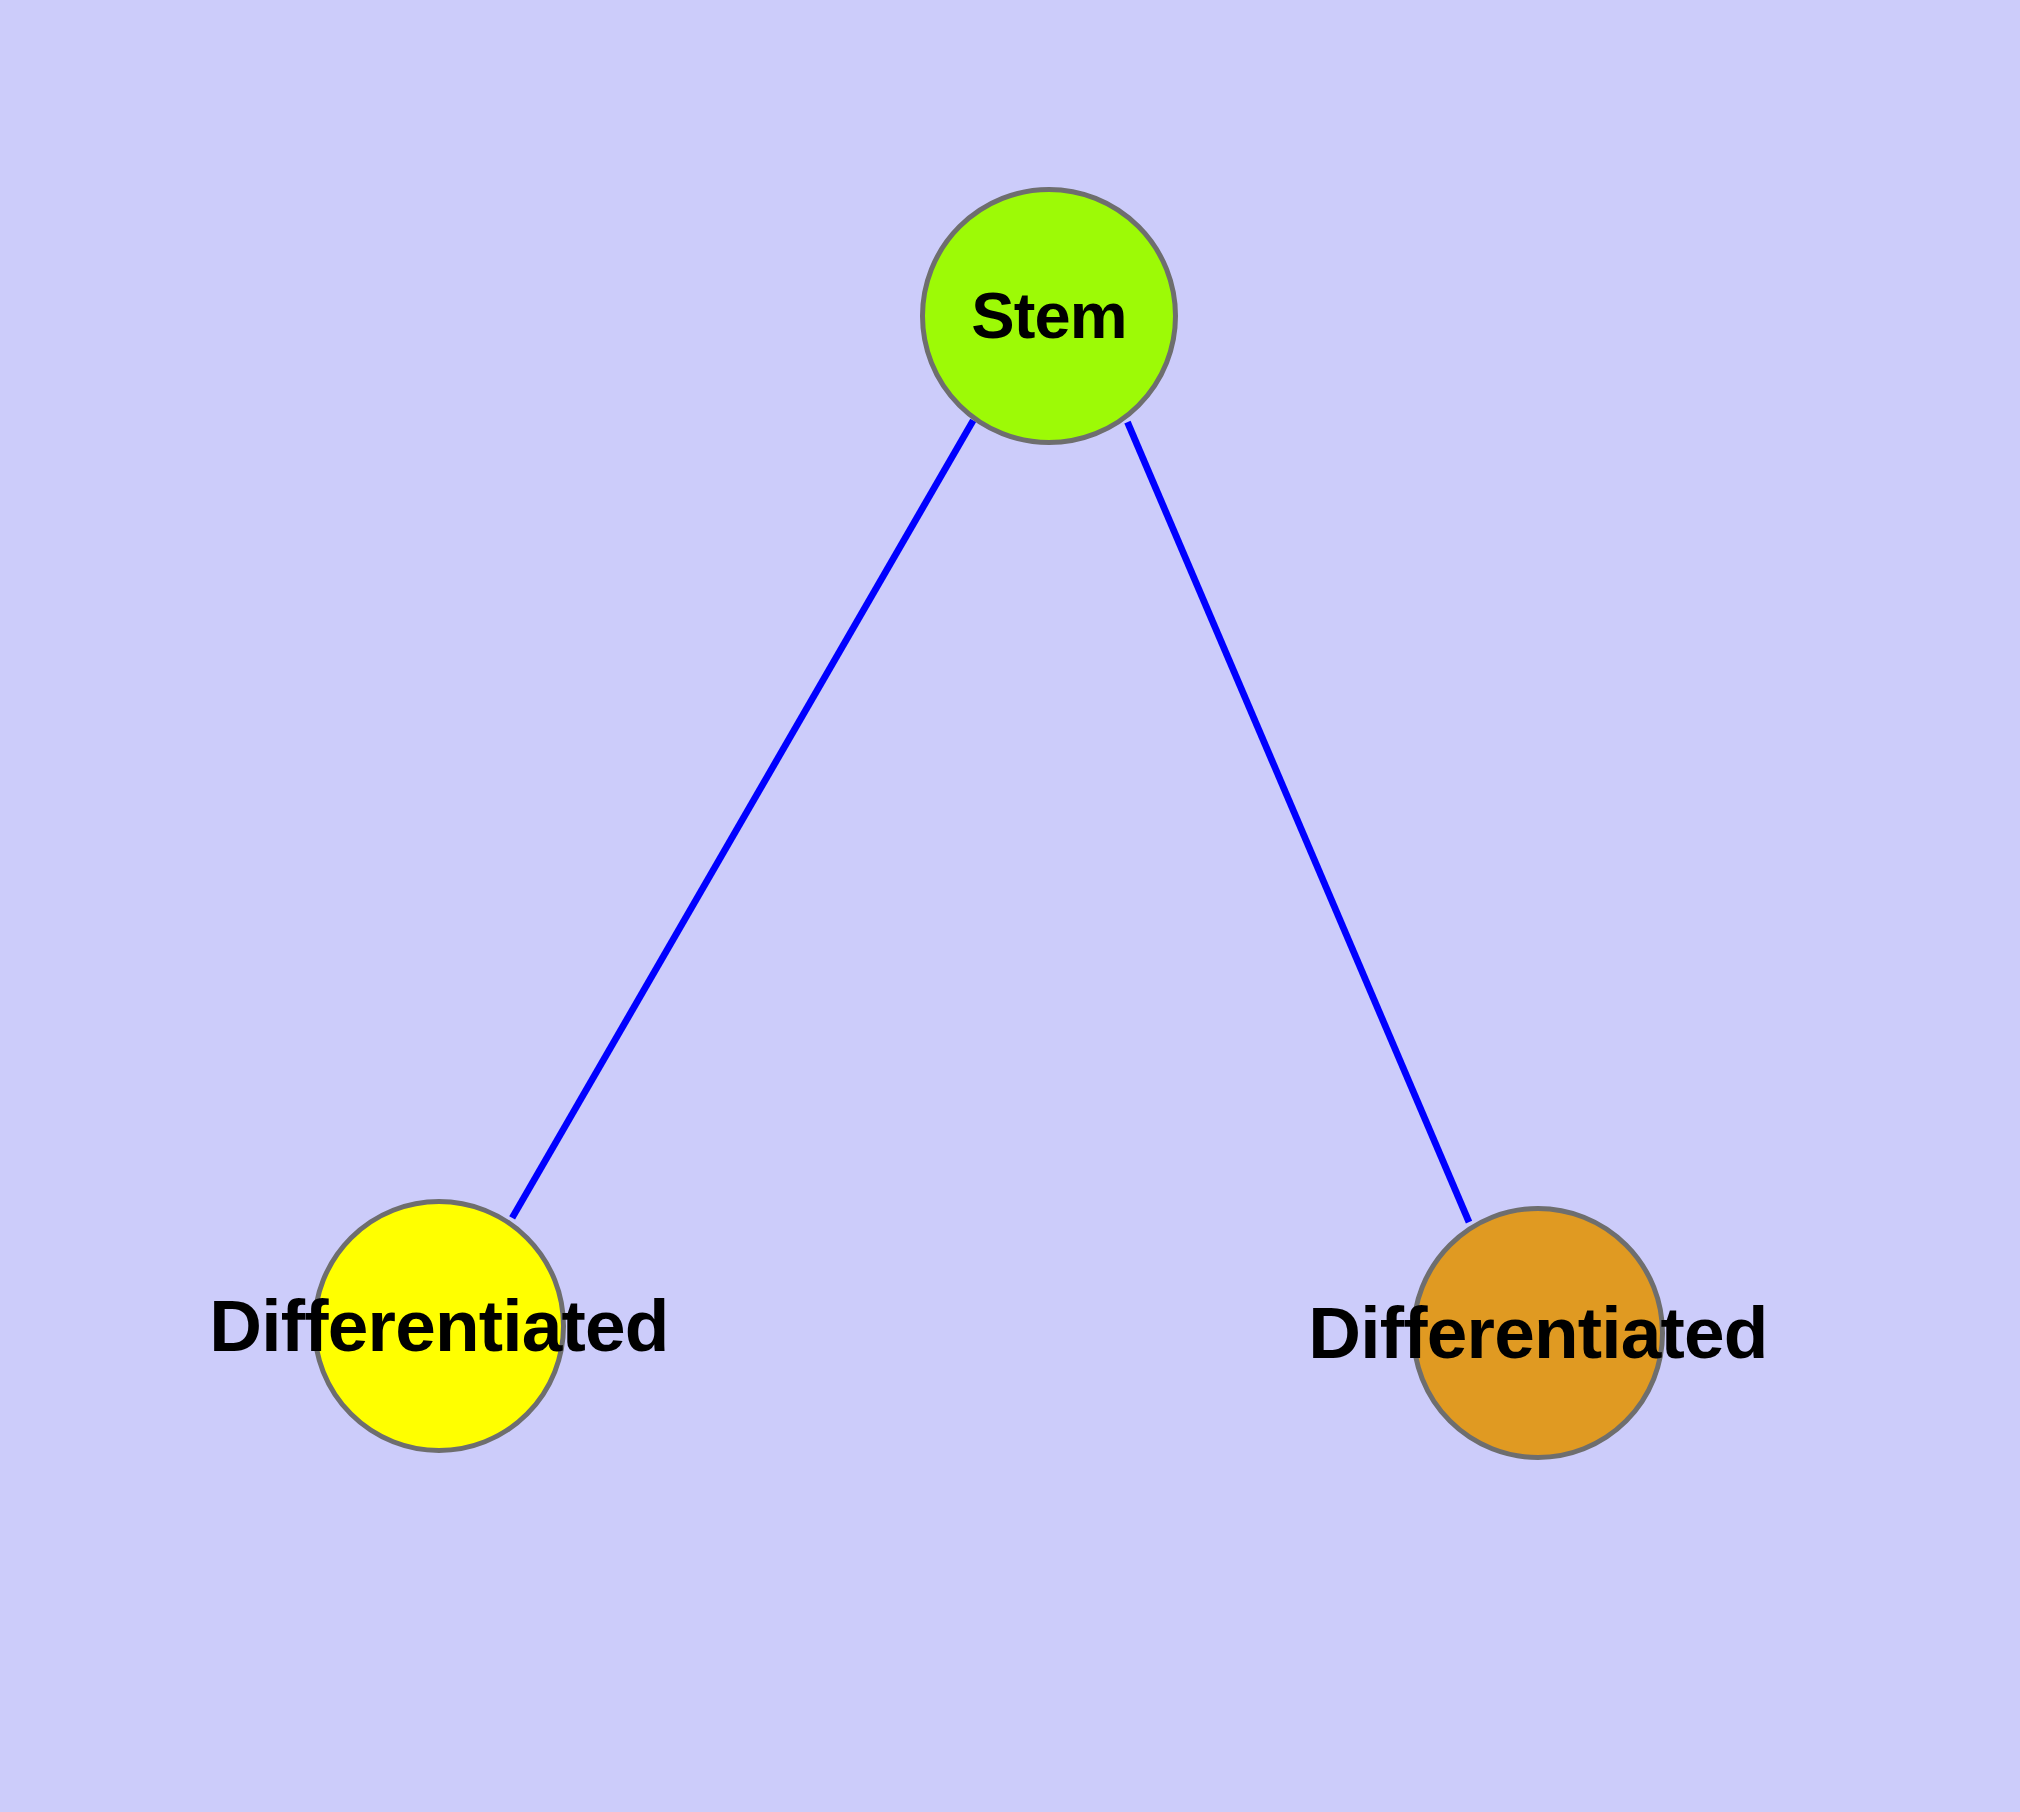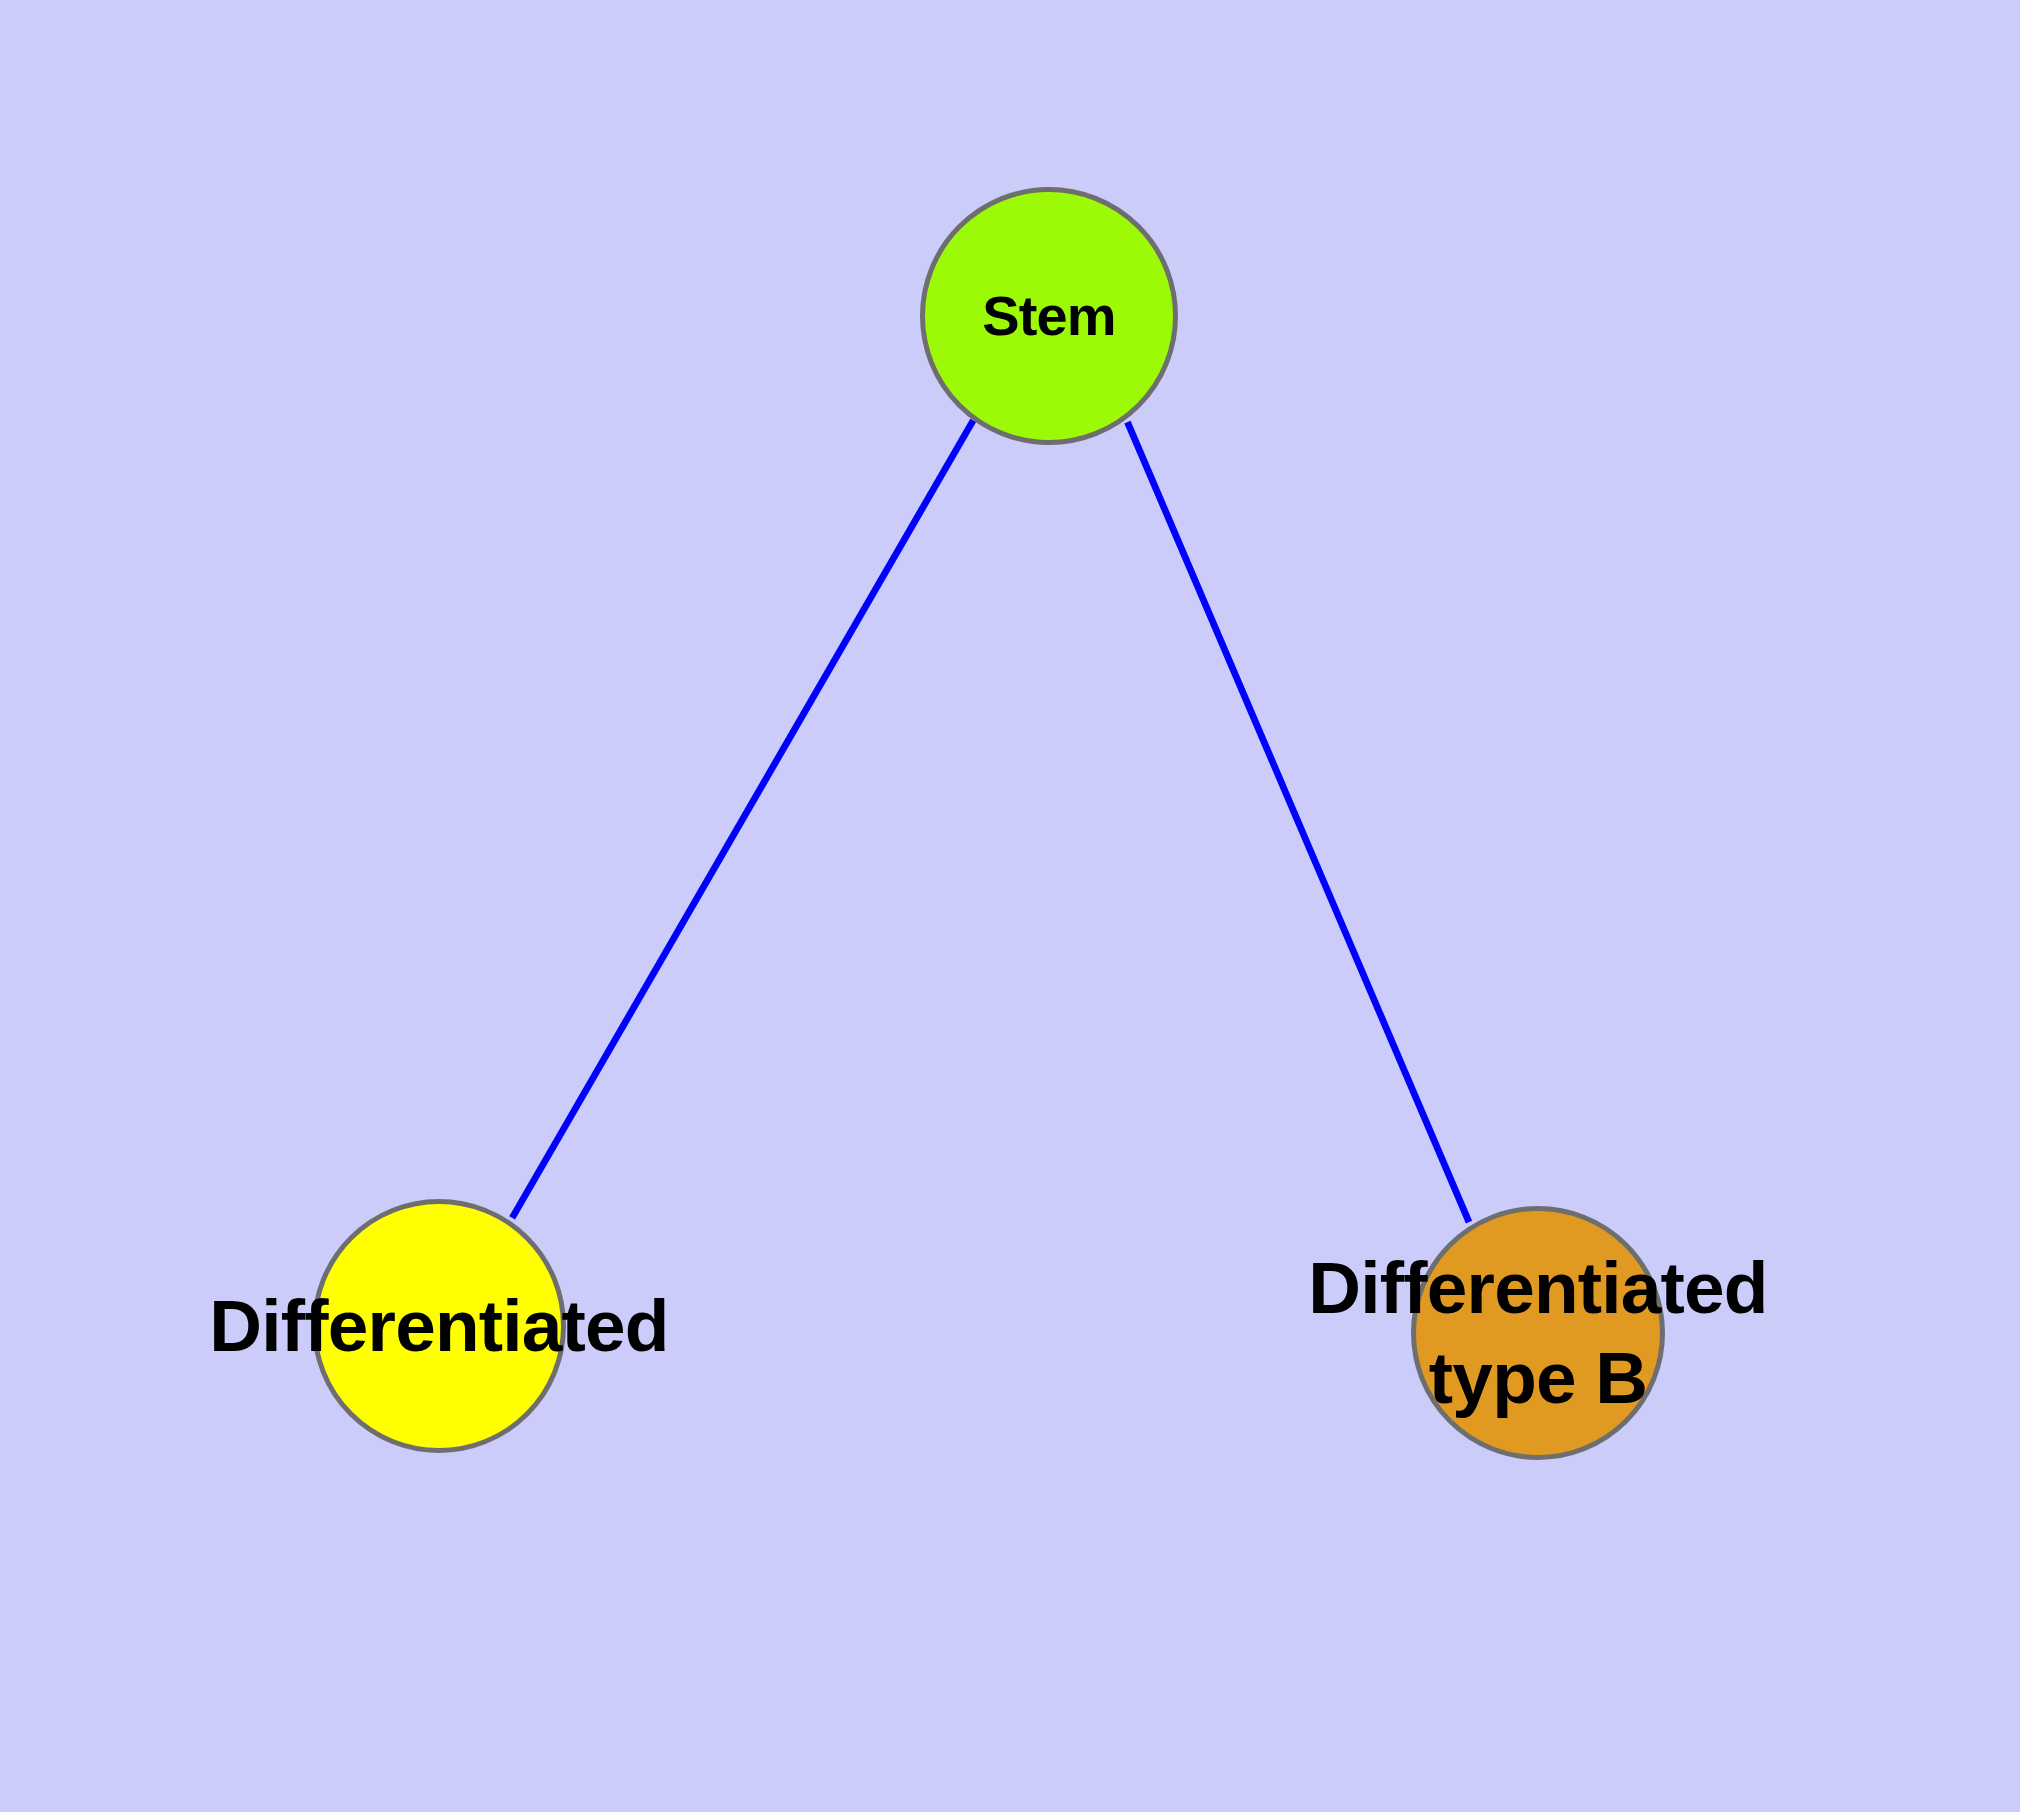--- a/index.html
+++ b/index.html
@@ -65,34 +65,33 @@
 
 <div id="graph-canvas" style="background: rgb(204, 204, 250); width: 2021px; height: 1812px;">
 
   <svg id="edge-layer" viewBox="0 0 2384 2138" xmlns="http://www.w3.org/2000/svg">
     <line stroke-linecap="butt" x1="1148" y1="496" x2="604" y2="1437" stroke="#0000ff" stroke-width="8"></line>
     <line stroke-linecap="butt" x1="1330" y1="498" x2="1733" y2="1442" stroke="#0000ff" stroke-width="8"></line>
   </svg>
 
   <div class="node" style="left: 920px; top: 187px; width: 258px; height: 258px;">
     <div class="node-circle" style="width: 258px; height: 258px; background: rgb(157, 250, 6); border-color: rgb(110, 110, 110); border-width: 5.1px;"></div>
-    <div class="node-label" style="color: rgb(0, 0, 0); font-size: 56px;">
+    <div class="node-label" style="color: rgb(0, 0, 0); font-size: 65px;">
       <span class="label-line">Stem</span>
     </div>
   </div>
 
   <div class="node" style="left: 312px; top: 1199px; width: 254px; height: 254px;">
     <div class="node-circle" style="width: 254px; height: 254px; background: rgb(255, 255, 0); border-color: rgb(110, 110, 110); border-width: 5.1px;"></div>
     <div class="node-label" style="color: rgb(0, 0, 0); font-size: 73px;">
       <span class="label-line">Differentiated</span>
     </div>
   </div>
 
   <div class="node" style="left: 1411px; top: 1206px; width: 254px; height: 254px;">
     <div class="node-circle" style="width: 254px; height: 254px; background: rgb(224, 154, 34); border-color: rgb(110, 110, 110); border-width: 5.1px;"></div>
     <div class="node-label" style="color: rgb(0, 0, 0); font-size: 73px;">
       <span class="label-line">Differentiated</span>
-      <span class="label-line">type B</span>
     </div>
   </div>
 
 </div>
 
 
 </body></html>

